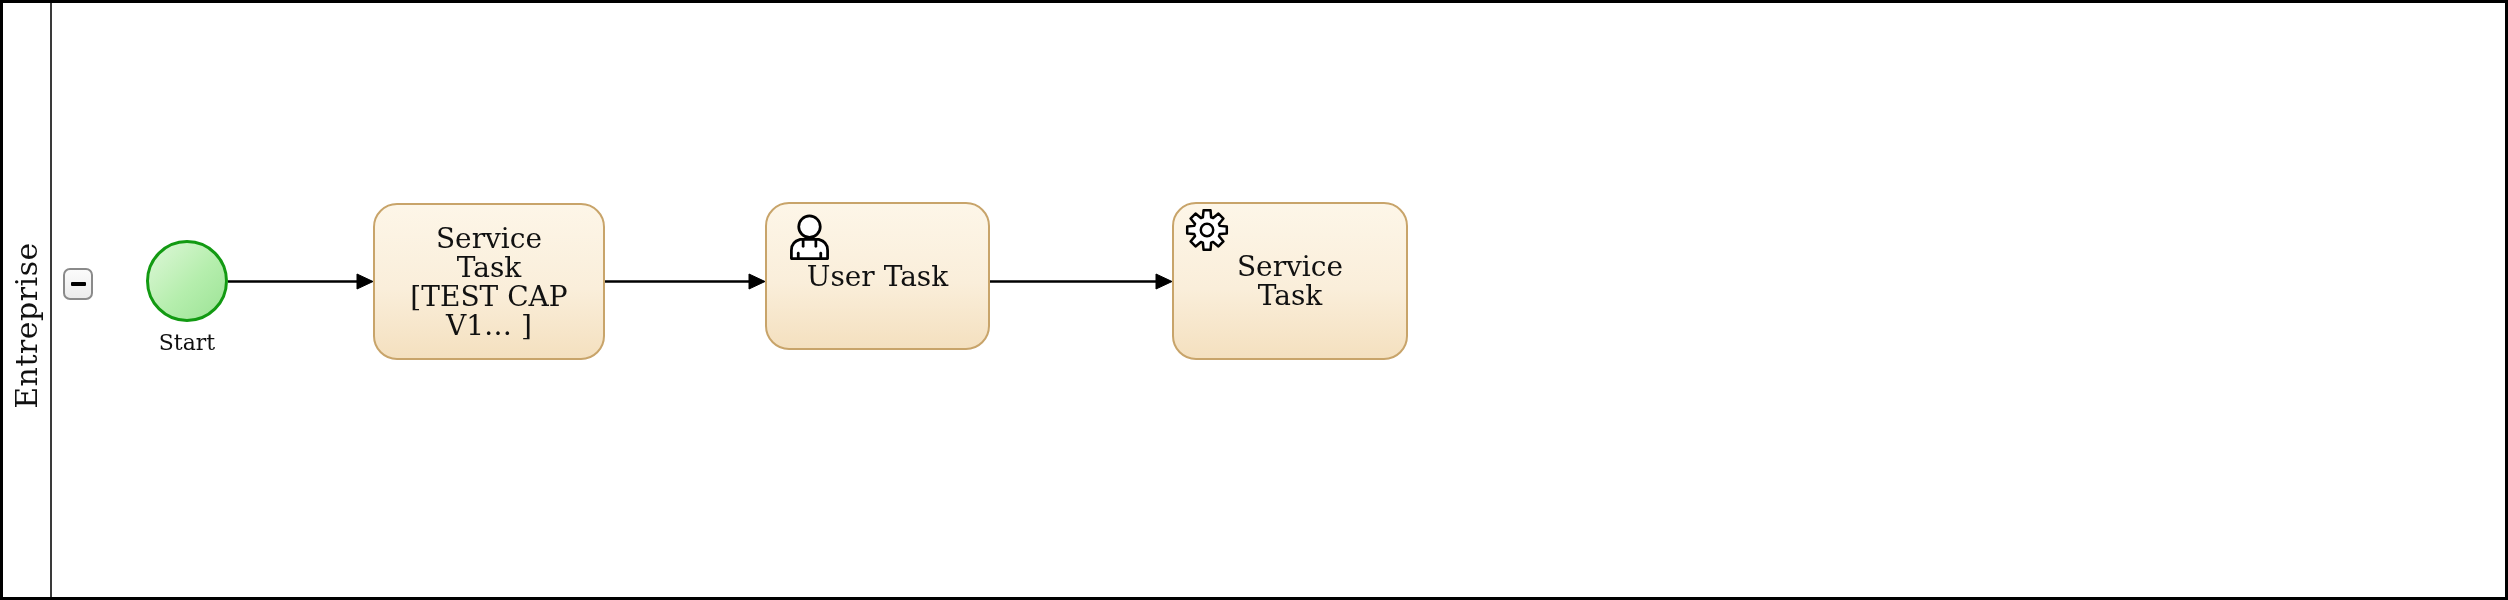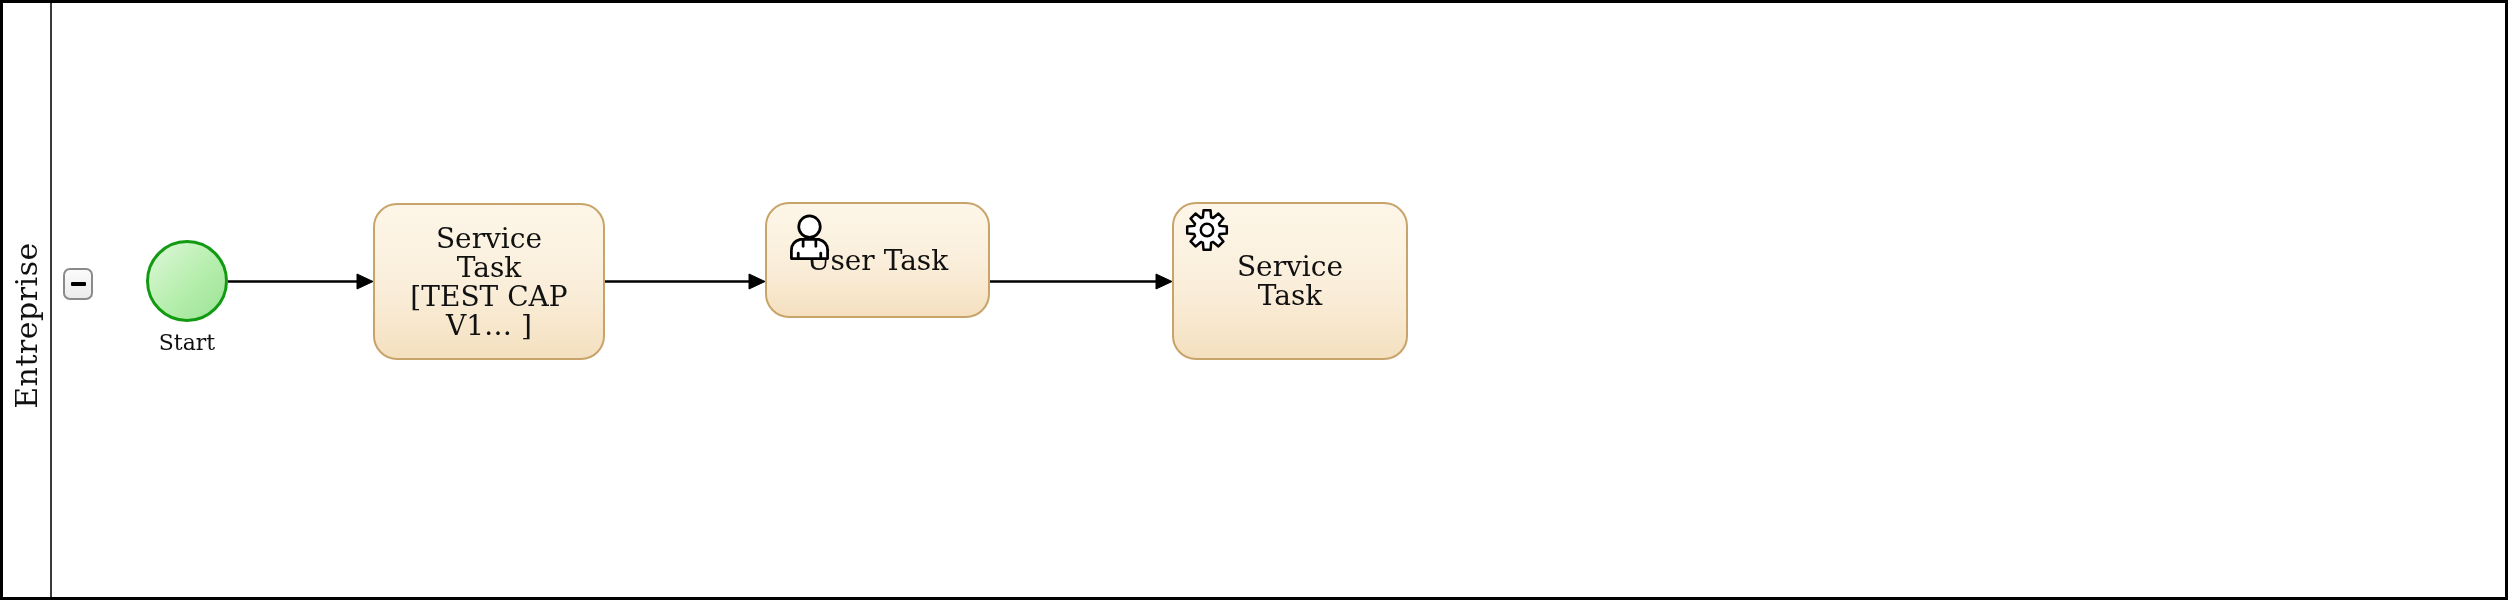--- a/index.html
+++ b/index.html
@@ -58,21 +58,21 @@
     background:linear-gradient(#fdf6e8 0%,#faeeda 55%,#f4e0bf 100%);
     display:flex;align-items:center;justify-content:center;
     text-align:center;
     font-size:28px;line-height:29px;
   }
   .task .lines span{display:block;}
   .task-icon{
     position:absolute;
   }
   #task1{left:370px;top:200px;width:232px;height:157px;}
-  #task2{left:762px;top:199px;width:225px;height:116px;}
+  #task2{left:762px;top:199px;width:225px;height:148px;}
   #task3{left:1169px;top:199px;width:236px;height:158px;}
   #user-icon{left:20px;top:9px;}
   #gear-icon{left:11px;top:4px;}
   
   #flows{
     position:absolute;left:0;top:0;width:2502px;height:594px;
   }
 </style>
 </head>
 <body>

